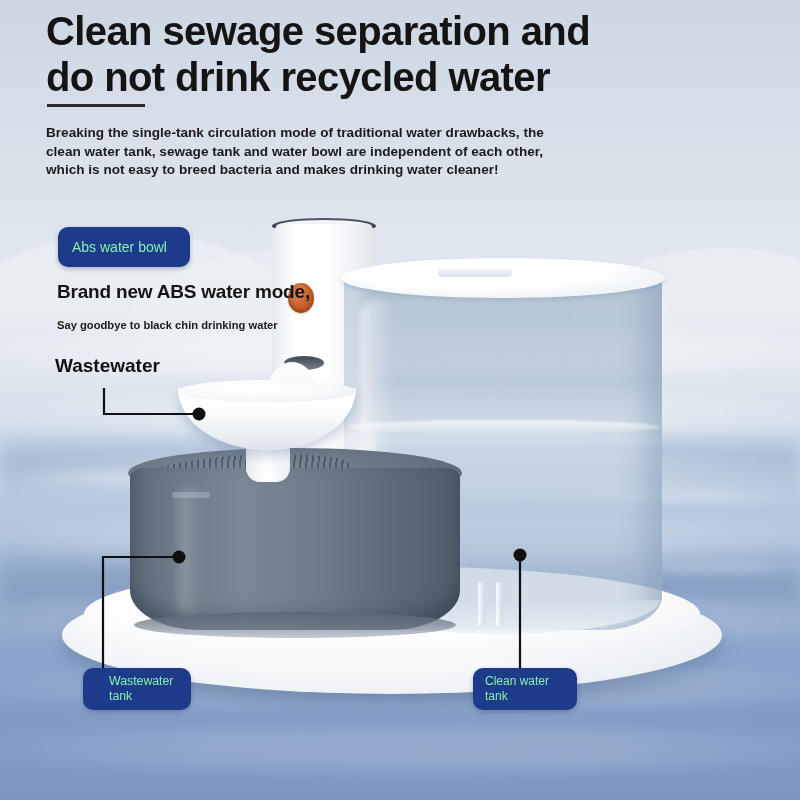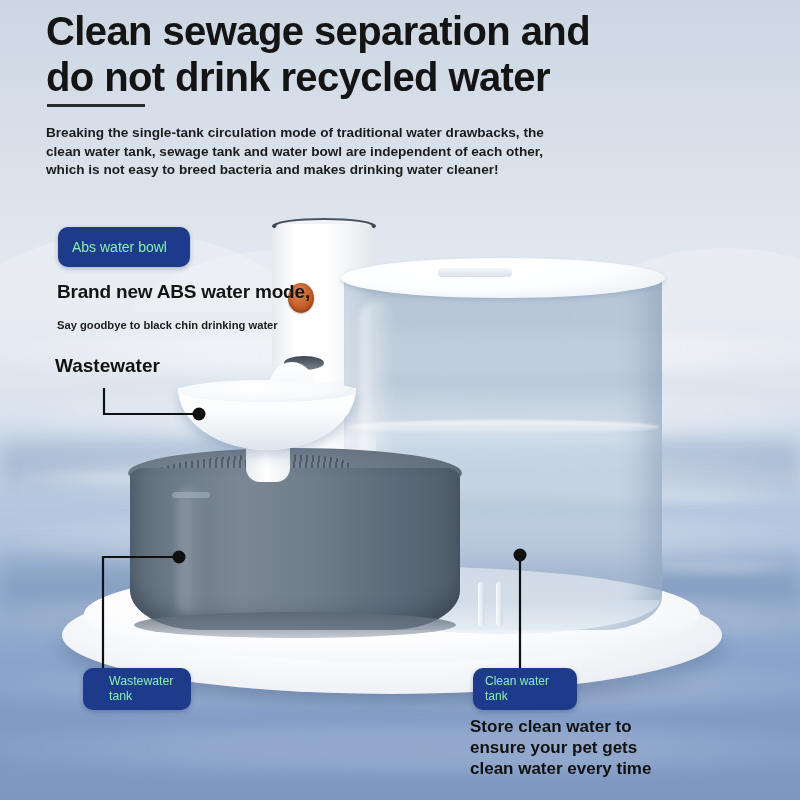--- a/index.html
+++ b/index.html
@@ -480,17 +480,14 @@
   <div class="badge abs">Abs water bowl</div>
   <div class="lead-abs">Brand new ABS water mode,</div>
   <div class="sub-abs">Say goodbye to black chin drinking water</div>
   <div class="healthier">Wastewater</div>
 
   <div class="badge waste">Wastewater
 tank</div>
 
   <div class="badge clean">Clean water
 tank</div>
-  <div class="cap-clean">Store clean water to
-ensure your pet gets
-clean water every time</div>
 
 </div>
 
 </body></html>

